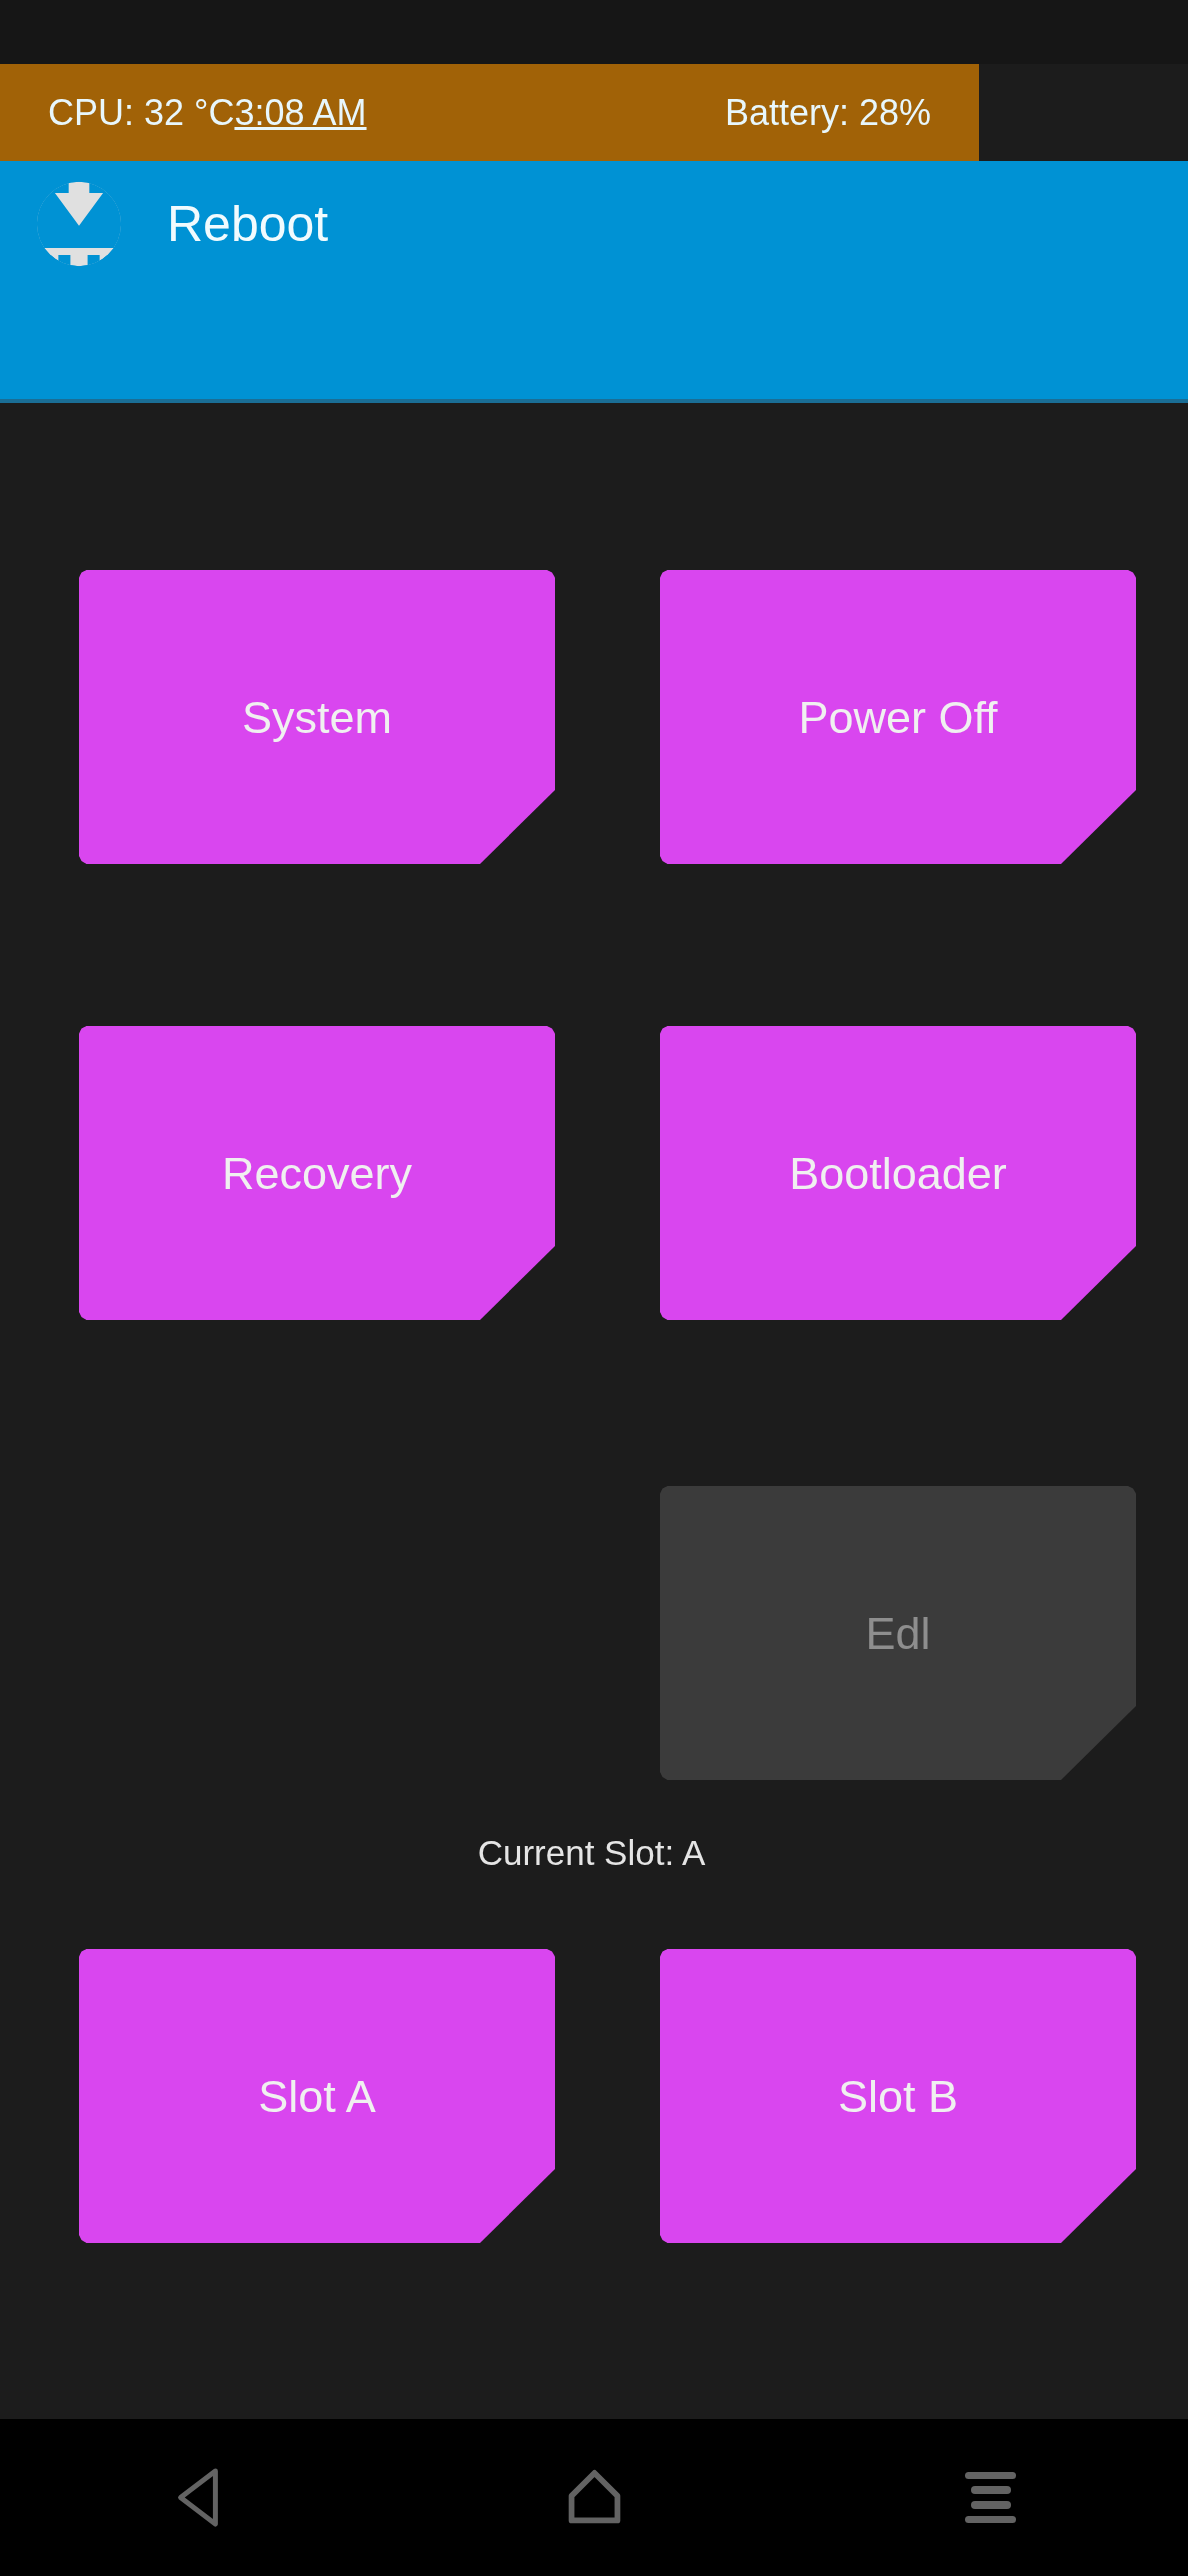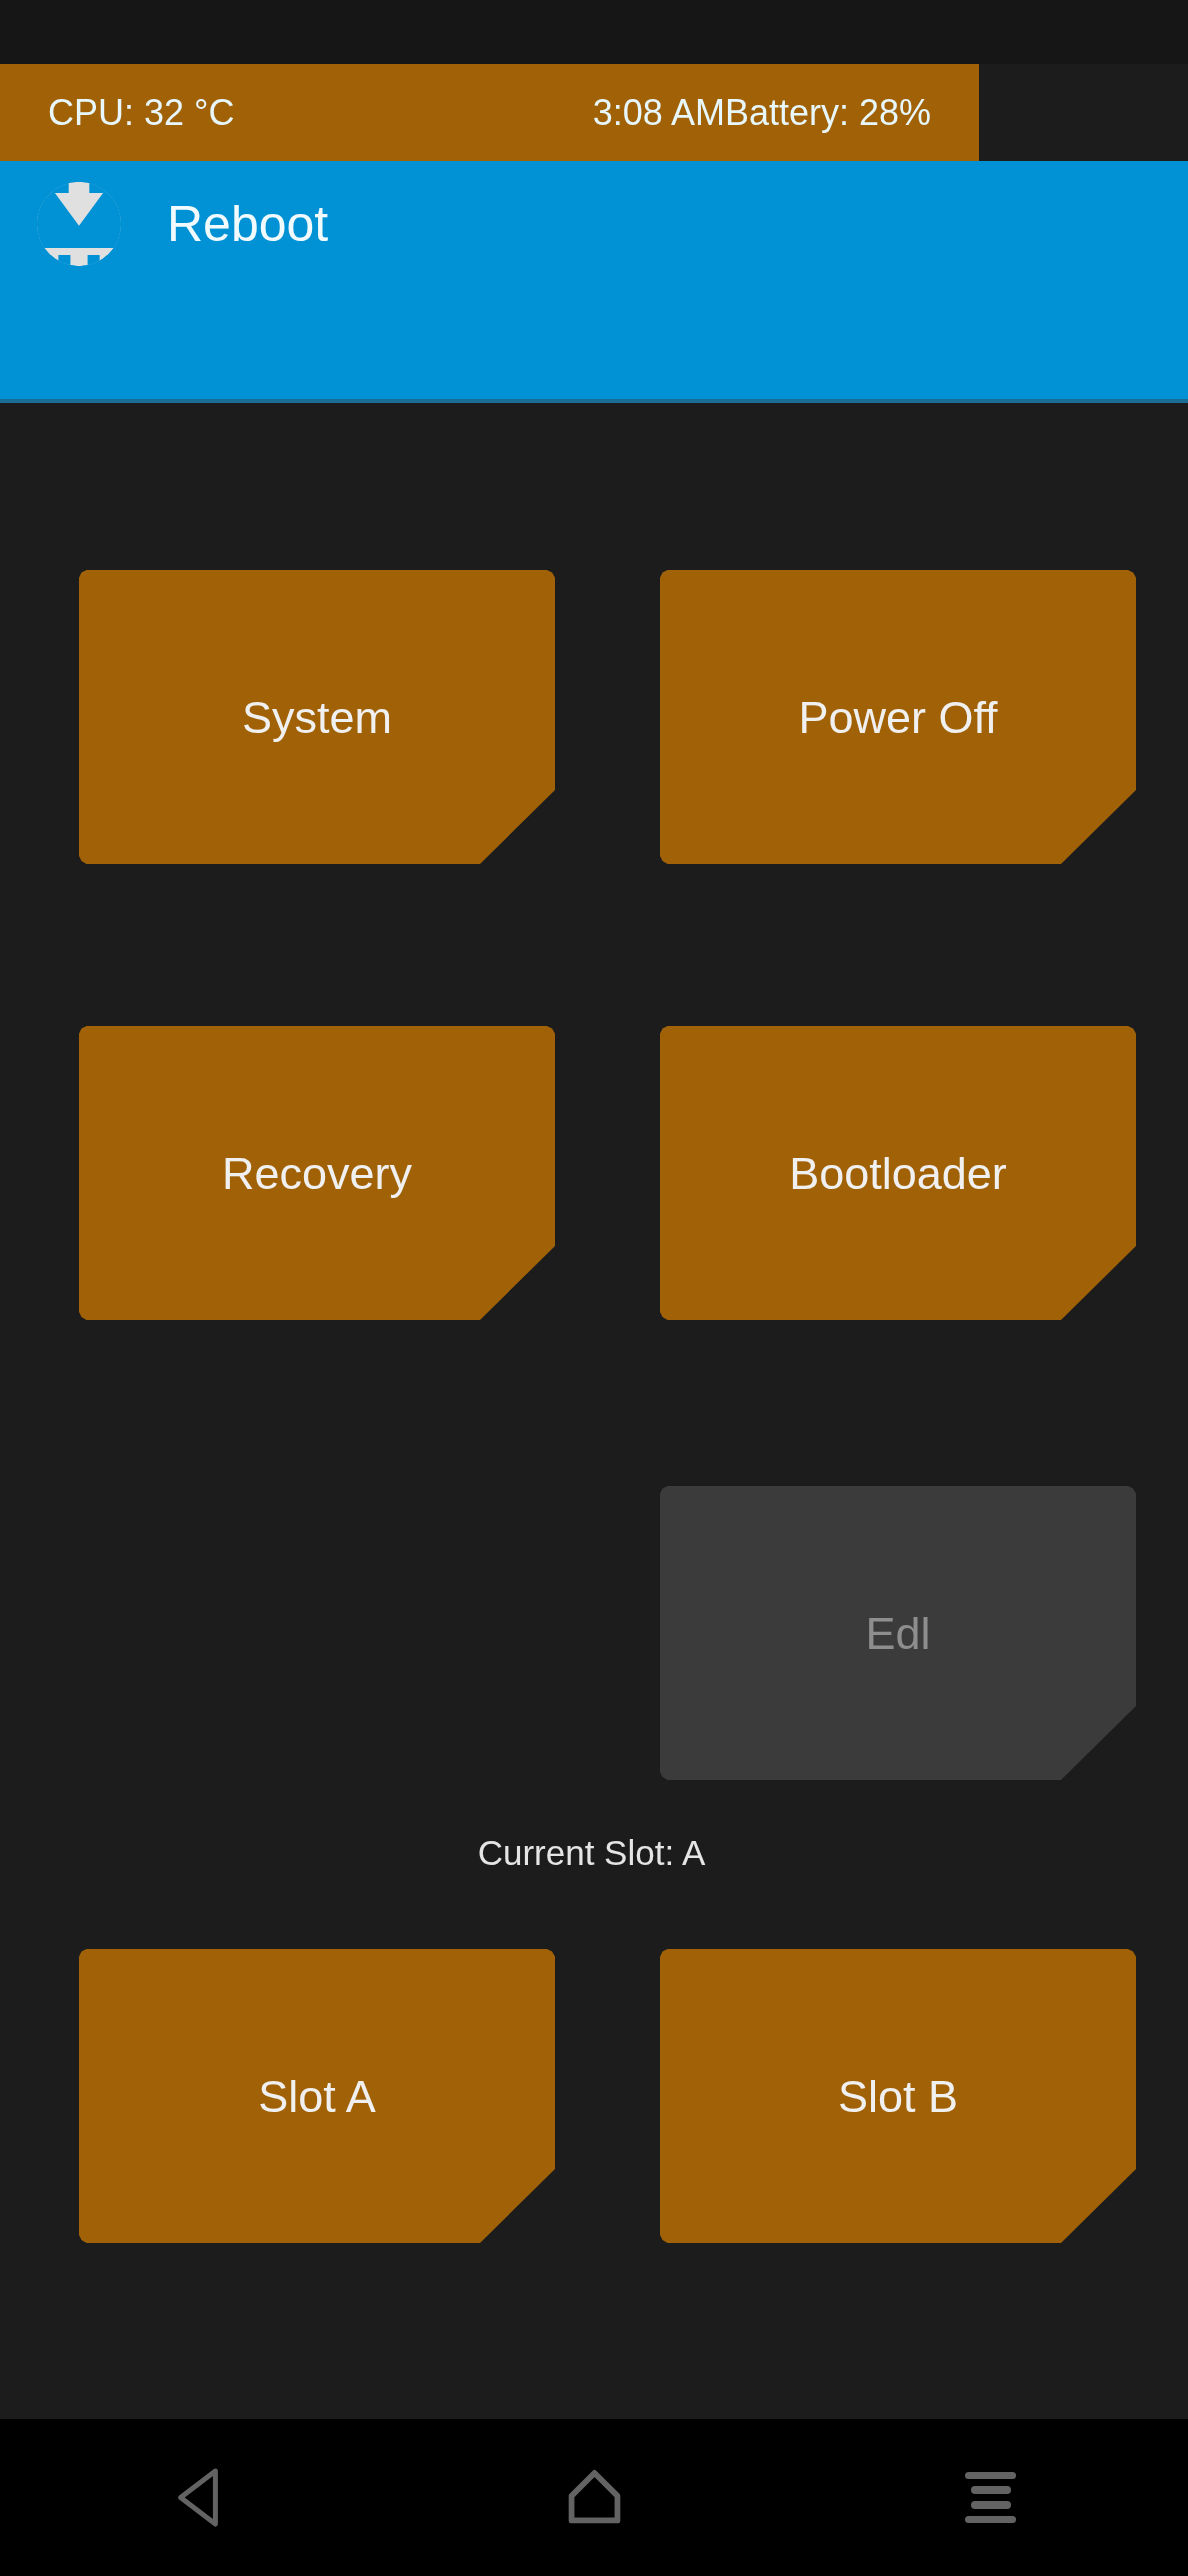--- a/index.html
+++ b/index.html
@@ -45,21 +45,21 @@
   }
   .status-bar .sb-left,
   .status-bar .sb-center,
   .status-bar .sb-right {
     color: #e8f7fc;
     font-size: 36px;
     line-height: 1;
     white-space: nowrap;
   }
   .status-bar .sb-left   { flex: 0 0 auto; text-align: left; }
-  .status-bar .sb-center { flex: 1 1 auto; text-align: right; }
+  .status-bar .sb-center { flex: 1 1 auto; text-align: left; text-decoration: underline; }
   .status-bar .sb-right  { flex: 0 0 auto; text-align: right; }
 
   
   .header {
     position: absolute;
     left: 0; top: 161px;
     width: 1189px; height: 307px;
     background: #0092d4;
     display: flex;
     align-items: flex-start;
@@ -92,21 +92,21 @@
     left: 0; top: 403px;
     width: 1189px; height: 2016px;
     background: #1c1c1c;
   }
 
   
   .btn {
     position: absolute;
     width: 476px;
     height: 294px;
-    background: #a16207;
+    background: #d946ef;
     border-radius: 7.4px 7.4px 7.4px 7.4px;
     
     clip-path: polygon(
       0px 7.4px,
       2.5px 2.5px,
       7.4px 0px,
       468px 0px,
       473px 2.5px,
       476px 7.4px,
       476px 220px,

